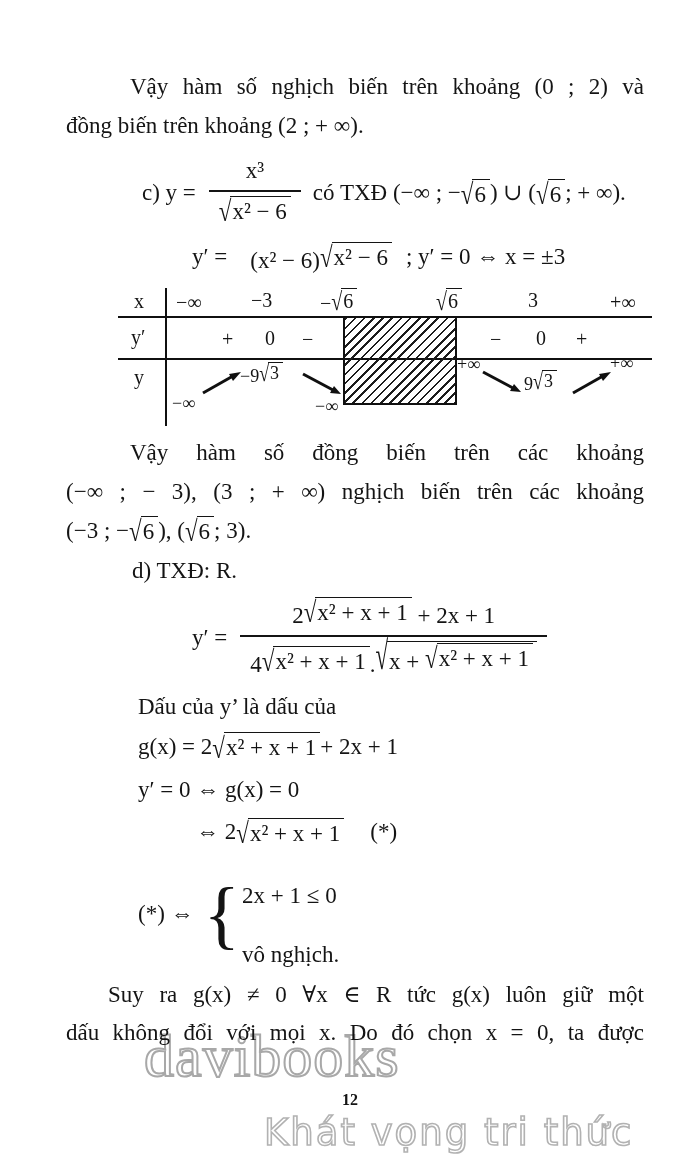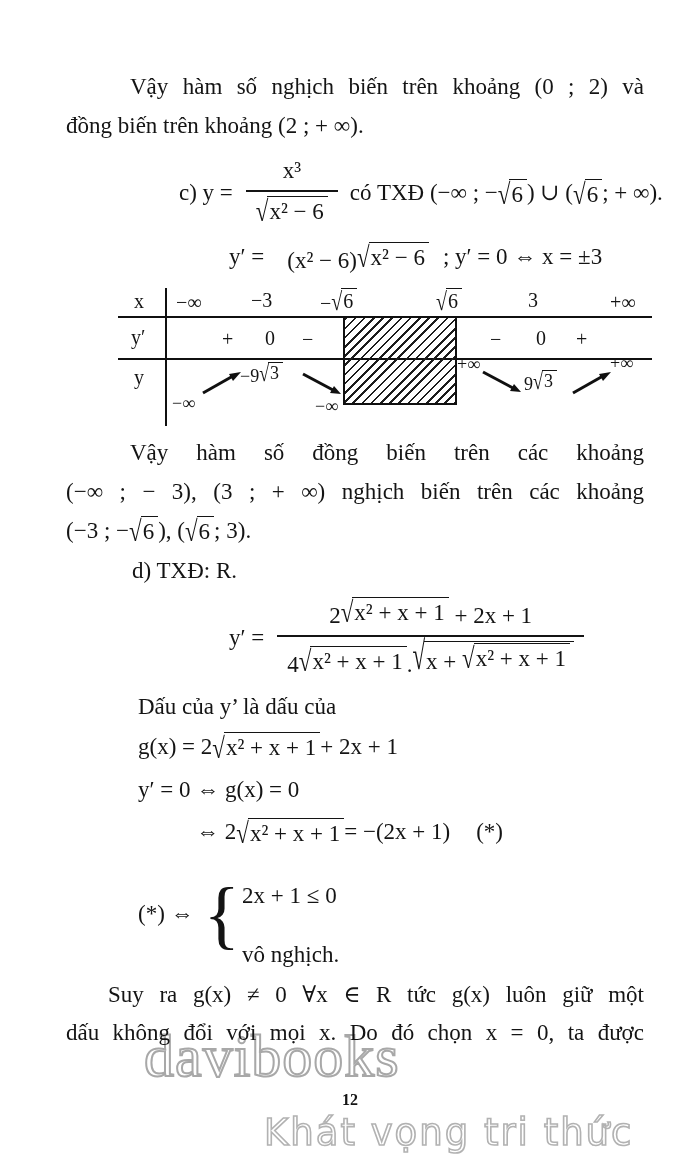--- a/index.html
+++ b/index.html
@@ -19,21 +19,21 @@
   }
   .line{white-space:nowrap;}
   .just{white-space:normal;text-align:justify;text-align-last:justify;}
   .ind64{padding-left:64px;}
   .ind40{padding-left:42px;}
   .ind66{padding-left:66px;}
   .ind72{padding-left:72px;}
 
   
   .mrow{display:flex;align-items:center;white-space:nowrap;}
-  .gap{margin-right:9px;margin-left:37px;}
+  .gap{margin-right:9px;}
   
   .fr{display:inline-block;vertical-align:middle;text-align:center;margin:0 4px;}
   .fr .nu{display:block;padding:0 10px 4px;border-bottom:2.4px solid #141414;}
   .fr .de{display:block;padding:4px 10px 0;}
   .fr .nu,.fr .de{line-height:1.25;}
   
   .sq{display:inline-flex;align-items:flex-end;white-space:nowrap;}
   .sq .sgn{line-height:1;transform:scaleY(1.28);transform-origin:bottom;margin-right:-1px;}
   .sq .sgn.sg2{transform:scaleY(1.75);}
   .sq .rd{border-top:1.8px solid #141414;line-height:1.22;padding:1px 4px 0 2px;}
@@ -241,21 +241,20 @@
     </div>
 
     <div class="line ind72">y′ = 0  ⇔  g(x) = 0</div>
 
     <div class="mrow" style="margin:4px 0 6px 130px;">
       <span>⇔  2</span>
         <span class="sq">
           <span class="sgn">√</span>
           <span class="rd">x² + x + 1</span>
         </span>
-        <span> = −(2x + 1)</span>
         <span style="margin-left:26px;">(*)</span>
     </div>
 
     <div class="sys ind72" style="margin:2px 0 6px 0;">
       <span>(*) ⇔</span>
       <span class="brace">{</span>
       <span class="stack">
         <span class="mrow">2x + 1 ≤ 0</span>
         <span class="mrow">
             <span> vô nghịch.</span>

